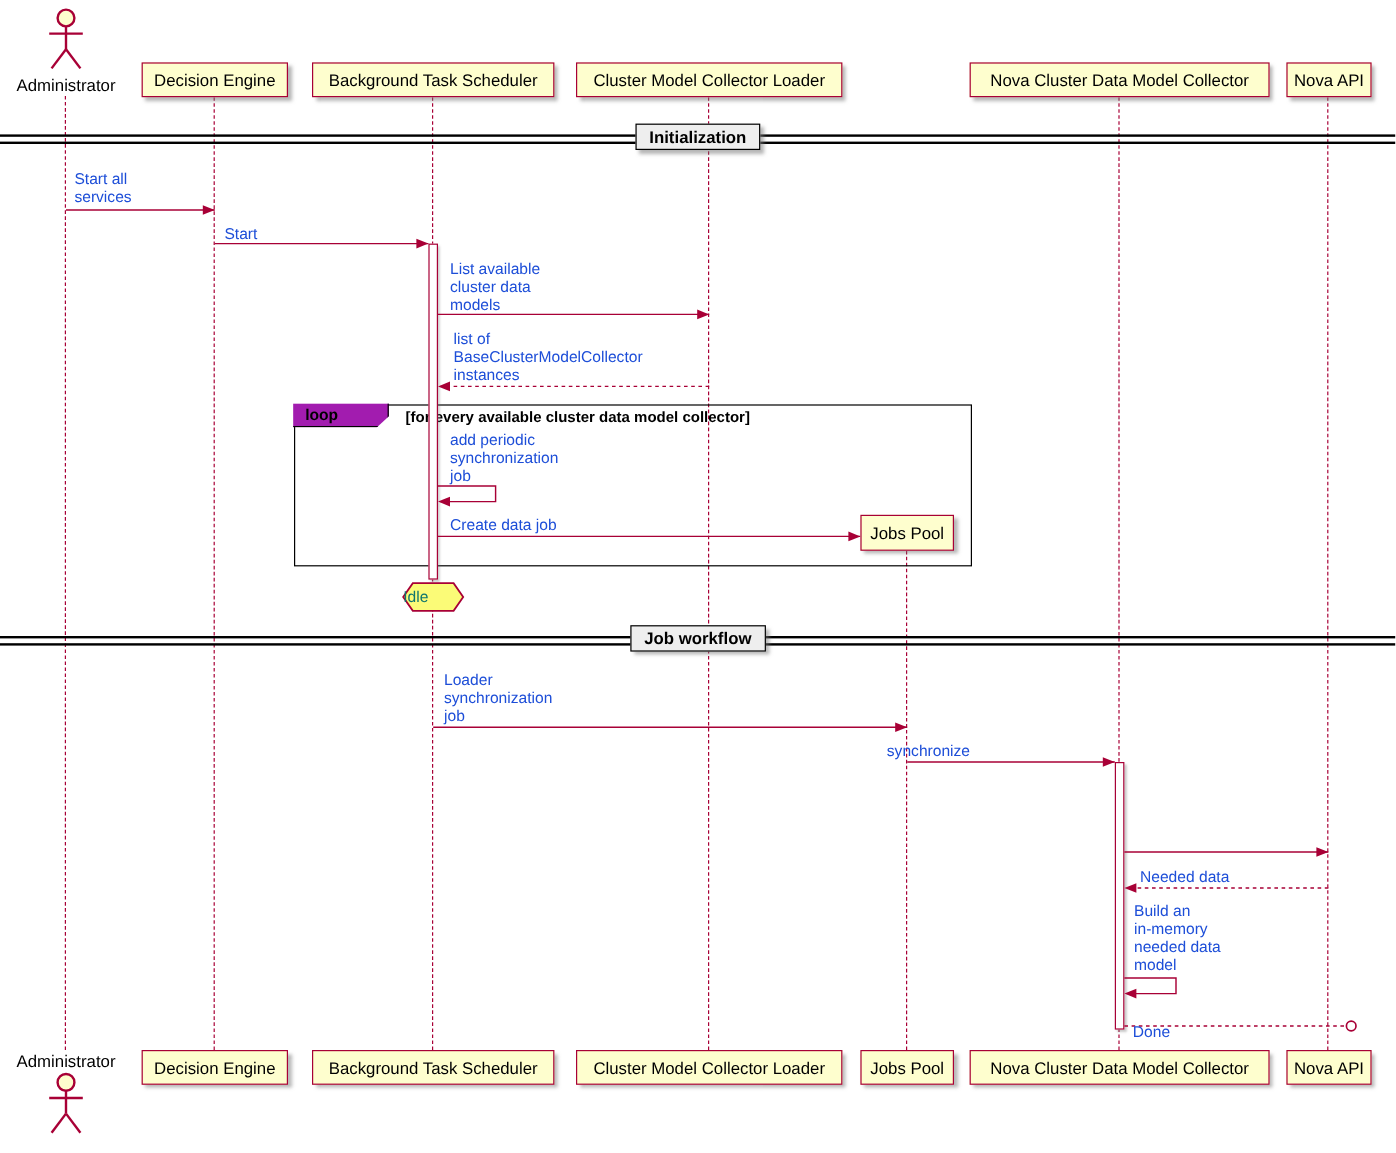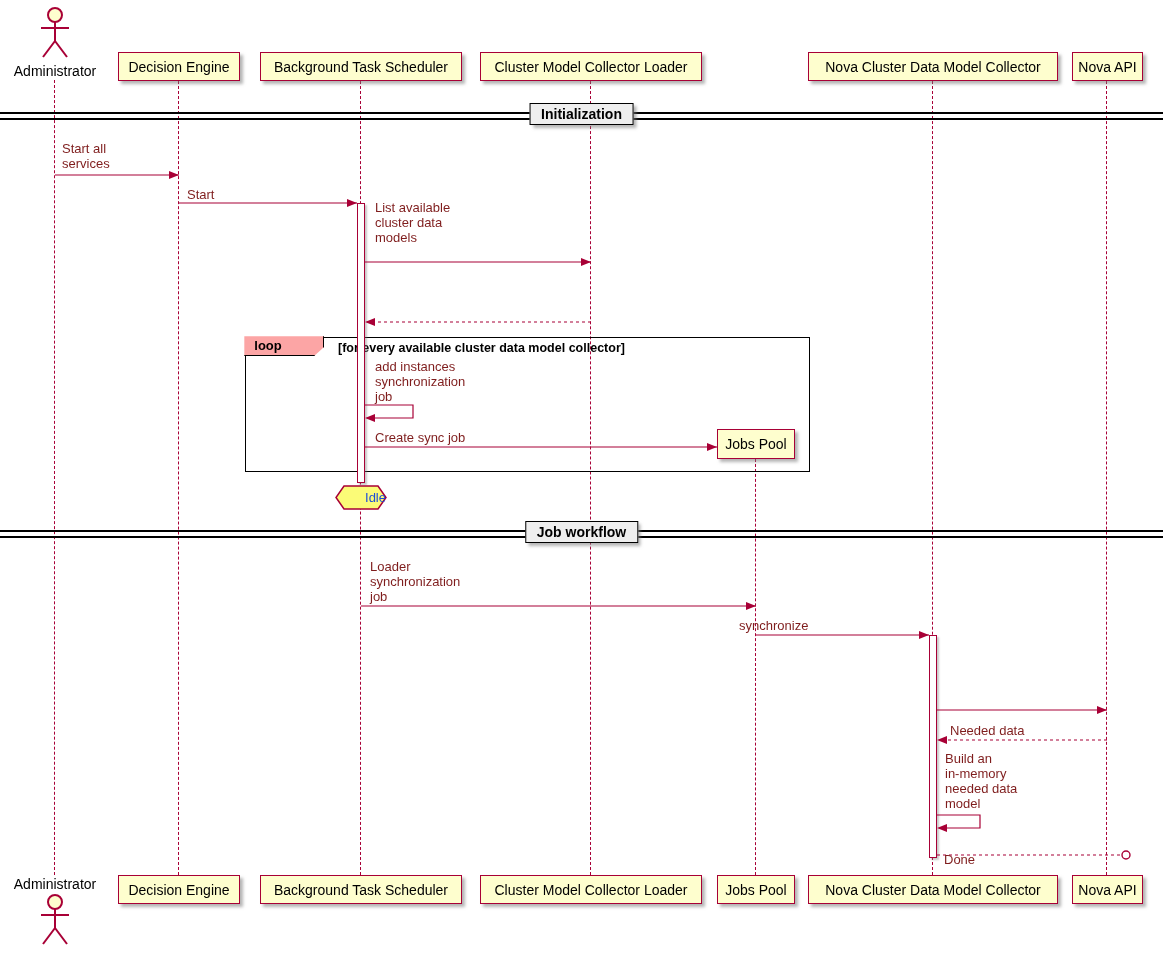--- a/index.html
+++ b/index.html
@@ -8,39 +8,39 @@
 
   .lifeline { position:absolute; width:0; border-left:1px dashed #A80036; }
 
   .pbox { position:absolute; height:29px; background:#FEFECE; border:1.5px solid #A80036;
           box-shadow:3px 3px 3px rgba(120,120,120,.55);
           display:flex; align-items:center; justify-content:center;
           font-size:14px; color:#000; white-space:nowrap; }
 
   .actor-label { position:absolute; font-size:14px; color:#000; text-align:center; }
 
-  .msg { position:absolute; font-size:13px; line-height:15px; color:#7f1d1d; white-space:pre-line; }
+  .msg { position:absolute; font-size:13px; line-height:15px; color:#1d4ed8; white-space:pre-line; }
 
   .activation { position:absolute; width:8px; background:#ffffff; border:1px solid #A80036;
                 box-shadow:2px 2px 2px rgba(120,120,120,.4); }
 
   .divider { position:absolute; left:0; width:1163px; height:8px; }
   .divider-line { position:absolute; left:0; width:100%; height:0; border-top:2px solid #000; }
   .divider-label { position:absolute; left:50%; transform:translateX(-50%); top:-9px;
                    background:#EEEEEE; border:1.5px solid #000; font-weight:bold; font-size:14px;
                    padding:2px 11px; box-shadow:3px 3px 3px rgba(120,120,120,.55); white-space:nowrap; }
 
   .loop-frame { position:absolute; border:1.7px solid #000; }
-  .loop-tab { position:absolute; left:-1.7px; top:-1.7px; width:80px; height:20px; background:#fca5a5;
+  .loop-tab { position:absolute; left:-1.7px; top:-1.7px; width:80px; height:20px; background:#a21caf;
               border-right:1.7px solid #000; border-bottom:1.7px solid #000;
               clip-path: polygon(0 0, 100% 0, 100% 52%, 87% 100%, 0 100%);
               font-weight:bold; font-size:13px; display:flex; align-items:center; padding-left:10px; }
   .loop-cond { position:absolute; font-weight:bold; font-size:12.5px; color:#000; white-space:nowrap; }
 
-  .hex-label { position:absolute; font-size:13px; color:#1d4ed8; text-align:right; }
+  .hex-label { position:absolute; font-size:13px; color:#0f766e; text-align:left; }
 
   svg.overlay { position:absolute; left:0; top:0; width:1163px; height:961px; pointer-events:none; }
 </style>
 </head>
 <body>
 
 <div class="canvas">
 
   <div class="lifeline" style="left:54px; top:80px;  height:795px"></div>
   <div class="lifeline" style="left:178px; top:81px; height:794px"></div>
@@ -156,27 +156,30 @@
   <div class="pbox" style="left:118px; top:875px; width:122px">Decision Engine</div>
   <div class="pbox" style="left:260px; top:875px; width:202px">Background Task Scheduler</div>
   <div class="pbox" style="left:480px; top:875px; width:222px">Cluster Model Collector Loader</div>
   <div class="pbox" style="left:717px; top:875px; width:78px">Jobs Pool</div>
   <div class="pbox" style="left:808px; top:875px; width:250px">Nova Cluster Data Model Collector</div>
   <div class="pbox" style="left:1072px; top:875px; width:71px">Nova API</div>
 
   <div class="msg" style="left:62px;  top:141px">Start all
 services</div>
   <div class="msg" style="left:187px; top:187px">Start</div>
-  <div class="msg" style="left:375px; top:200px">List available
+  <div class="msg" style="left:375px; top:216px">List available
 cluster data
 models</div>
-  <div class="msg" style="left:375px; top:359px">add instances
+  <div class="msg" style="left:378px; top:275px">list of
+BaseClusterModelCollector
+instances</div>
+  <div class="msg" style="left:375px; top:359px">add periodic
 synchronization
 job</div>
-  <div class="msg" style="left:375px; top:430px">Create sync job</div>
+  <div class="msg" style="left:375px; top:430px">Create data job</div>
   <div class="msg" style="left:370px; top:559px">Loader
 synchronization
 job</div>
   <div class="msg" style="left:739px; top:618px">synchronize</div>
   <div class="msg" style="left:950px; top:723px">Needed data</div>
   <div class="msg" style="left:945px; top:751px">Build an
 in-memory
 needed data
 model</div>
   <div class="msg" style="left:944px; top:852px">Done</div>

